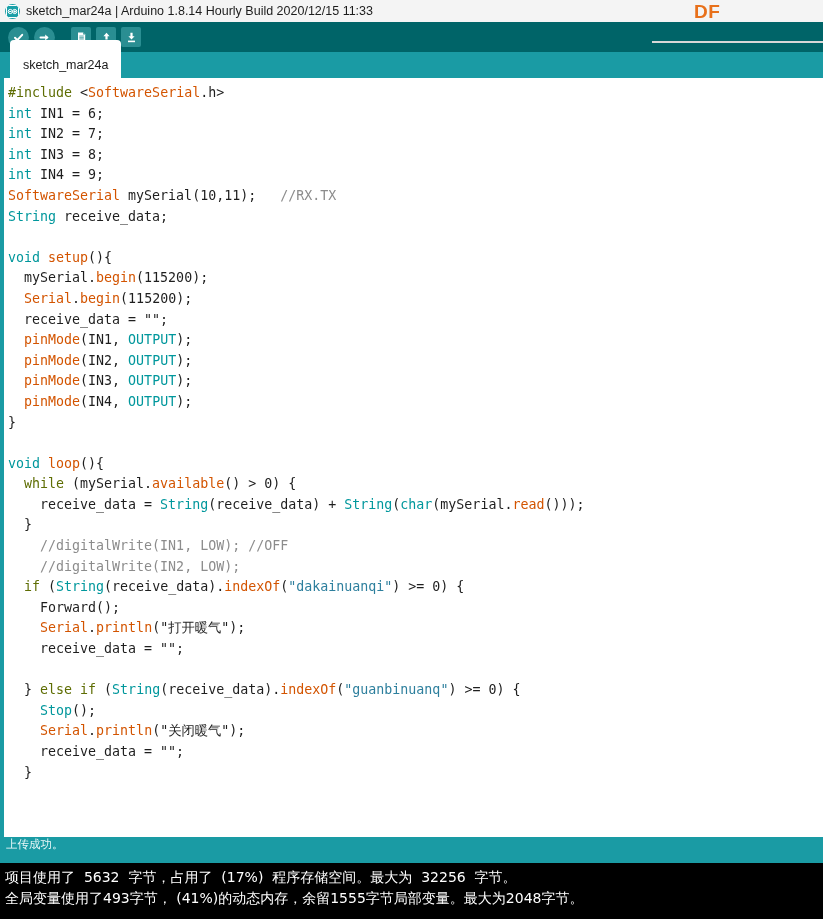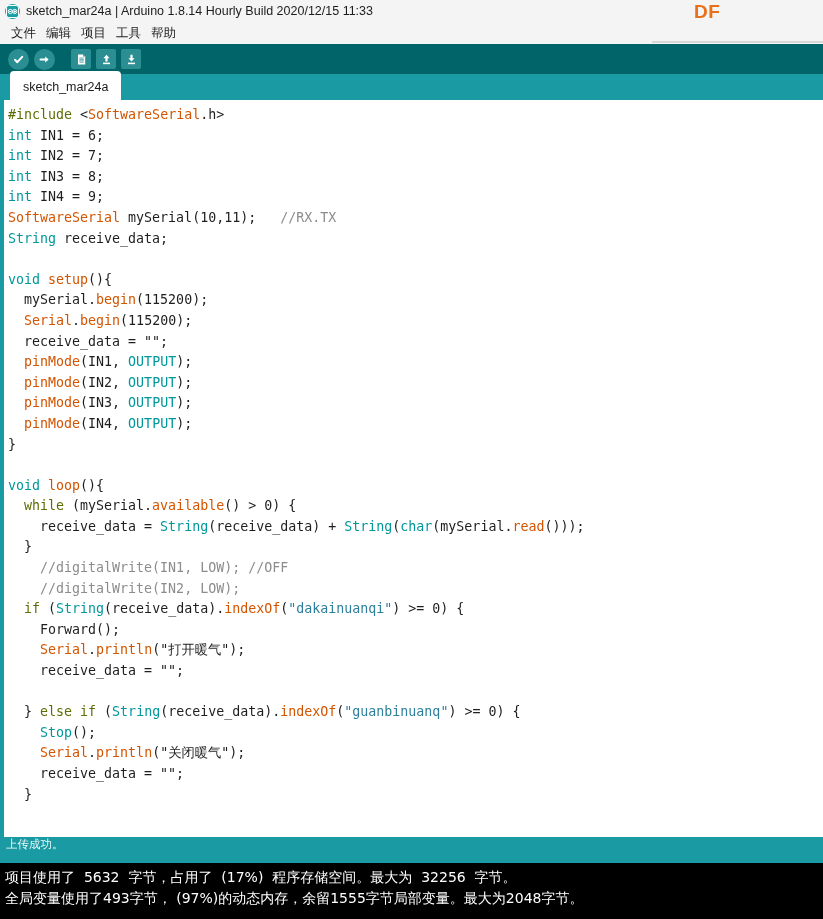--- a/index.html
+++ b/index.html
@@ -100,21 +100,21 @@
   .tabstrip{
     height:26px;
     background:#1a9ba4;
     display:flex;align-items:flex-end;
     padding-left:10px;
     flex:none;
   }
   .tab{
     background:#ffffff;
     border-radius:4px 4px 0 0;
-    padding:9px 13px 5px 13px;
+    padding:18px 13px 5px 13px;
     font-size:12.5px;
     color:#1a1a1a;
     cursor:pointer;
     line-height:15px;
   }
 
   
   .editor-wrap{
     flex:1 1 auto;
     display:flex;
@@ -187,27 +187,20 @@
         <ellipse cx="4.3" cy="6.5" rx="2.1" ry="2.1" fill="none" stroke="#ffffff" stroke-width="1"></ellipse>
         <ellipse cx="8.7" cy="6.5" rx="2.1" ry="2.1" fill="none" stroke="#ffffff" stroke-width="1"></ellipse>
         <line x1="3.1" y1="6.5" x2="5.5" y2="6.5" stroke="#ffffff" stroke-width="1"></line>
         <line x1="7.5" y1="6.5" x2="9.9" y2="6.5" stroke="#ffffff" stroke-width="1"></line>
         <line x1="8.7" y1="5.3" x2="8.7" y2="7.7" stroke="#ffffff" stroke-width="1"></line>
       </svg>
     </span>
     <span class="title-text">sketch_mar24a | Arduino 1.8.14 Hourly Build 2020/12/15 11:33</span>
   </div>
 
-  <div class="menubar">
-    <span class="menu-item">文件</span>
-    <span class="menu-item">编辑</span>
-    <span class="menu-item">项目</span>
-    <span class="menu-item">工具</span>
-    <span class="menu-item">帮助</span>
-  </div>
 
   <div class="brand">DF</div>
   <div class="brand-underline"></div>
 
   <div class="toolbar">
     <div class="tb-round">
       <span>
         <svg width="13" height="13" viewBox="0 0 13 13">
           <path d="M3 6.8 L5.3 9.2 L10.2 3.8" fill="none" stroke="#ffffff" stroke-width="2" stroke-linecap="round" stroke-linejoin="round"></path>
         </svg>
@@ -258,15 +251,15 @@
 
   <div class="editor-wrap">
     <div class="gutter"></div>
     <div class="editor" id="code"><div class="ln"><span class="t-pre">#include </span><span class="t-pl">&lt;</span><span class="t-fn">SoftwareSerial</span><span class="t-pl">.h&gt;</span></div><div class="ln"><span class="t-kw">int</span><span class="t-pl"> IN1 = 6;</span></div><div class="ln"><span class="t-kw">int</span><span class="t-pl"> IN2 = 7;</span></div><div class="ln"><span class="t-kw">int</span><span class="t-pl"> IN3 = 8;</span></div><div class="ln"><span class="t-kw">int</span><span class="t-pl"> IN4 = 9;</span></div><div class="ln"><span class="t-fn">SoftwareSerial</span><span class="t-pl"> mySerial(10,11);   </span><span class="t-cm">//RX.TX</span></div><div class="ln"><span class="t-kw">String</span><span class="t-pl"> receive_data;</span></div><div class="ln"><span class="t-pl"></span></div><div class="ln"><span class="t-kw">void</span><span class="t-pl"> </span><span class="t-fn">setup</span><span class="t-pl">(){</span></div><div class="ln"><span class="t-pl">  mySerial.</span><span class="t-fn">begin</span><span class="t-pl">(115200);</span></div><div class="ln"><span class="t-pl">  </span><span class="t-fn">Serial</span><span class="t-pl">.</span><span class="t-fn">begin</span><span class="t-pl">(115200);</span></div><div class="ln"><span class="t-pl">  receive_data = "";</span></div><div class="ln"><span class="t-pl">  </span><span class="t-fn">pinMode</span><span class="t-pl">(IN1, </span><span class="t-kw">OUTPUT</span><span class="t-pl">);</span></div><div class="ln"><span class="t-pl">  </span><span class="t-fn">pinMode</span><span class="t-pl">(IN2, </span><span class="t-kw">OUTPUT</span><span class="t-pl">);</span></div><div class="ln"><span class="t-pl">  </span><span class="t-fn">pinMode</span><span class="t-pl">(IN3, </span><span class="t-kw">OUTPUT</span><span class="t-pl">);</span></div><div class="ln"><span class="t-pl">  </span><span class="t-fn">pinMode</span><span class="t-pl">(IN4, </span><span class="t-kw">OUTPUT</span><span class="t-pl">);</span></div><div class="ln"><span class="t-pl">}</span></div><div class="ln"><span class="t-pl"></span></div><div class="ln"><span class="t-kw">void</span><span class="t-pl"> </span><span class="t-fn">loop</span><span class="t-pl">(){</span></div><div class="ln"><span class="t-pl">  </span><span class="t-ctl">while</span><span class="t-pl"> (mySerial.</span><span class="t-fn">available</span><span class="t-pl">() &gt; 0) {</span></div><div class="ln"><span class="t-pl">    receive_data = </span><span class="t-kw">String</span><span class="t-pl">(receive_data) + </span><span class="t-kw">String</span><span class="t-pl">(</span><span class="t-kw">char</span><span class="t-pl">(mySerial.</span><span class="t-fn">read</span><span class="t-pl">()));</span></div><div class="ln"><span class="t-pl">  }</span></div><div class="ln"><span class="t-pl">    </span><span class="t-cm">//digitalWrite(IN1, LOW); //OFF</span></div><div class="ln"><span class="t-pl">    </span><span class="t-cm">//digitalWrite(IN2, LOW);</span></div><div class="ln"><span class="t-pl">  </span><span class="t-ctl">if</span><span class="t-pl"> (</span><span class="t-kw">String</span><span class="t-pl">(receive_data).</span><span class="t-fn">indexOf</span><span class="t-pl">(</span><span class="t-lit">"dakainuanqi"</span><span class="t-pl">) &gt;= 0) {</span></div><div class="ln"><span class="t-pl">    Forward();</span></div><div class="ln"><span class="t-pl">    </span><span class="t-fn">Serial</span><span class="t-pl">.</span><span class="t-fn">println</span><span class="t-pl">(</span><span class="t-str">"打开暖气"</span><span class="t-pl">);</span></div><div class="ln"><span class="t-pl">    receive_data = "";</span></div><div class="ln"><span class="t-pl"></span></div><div class="ln"><span class="t-pl">  } </span><span class="t-ctl">else</span><span class="t-pl"> </span><span class="t-ctl">if</span><span class="t-pl"> (</span><span class="t-kw">String</span><span class="t-pl">(receive_data).</span><span class="t-fn">indexOf</span><span class="t-pl">(</span><span class="t-lit">"guanbinuanq"</span><span class="t-pl">) &gt;= 0) {</span></div><div class="ln"><span class="t-pl">    </span><span class="t-kw">Stop</span><span class="t-pl">();</span></div><div class="ln"><span class="t-pl">    </span><span class="t-fn">Serial</span><span class="t-pl">.</span><span class="t-fn">println</span><span class="t-pl">(</span><span class="t-str">"关闭暖气"</span><span class="t-pl">);</span></div><div class="ln"><span class="t-pl">    receive_data = "";</span></div><div class="ln"><span class="t-pl">  }</span></div></div>
   </div>
 
   <div class="statusbar">
     <span>上传成功。</span>
   </div>
 
-  <div class="console" id="console"><div class="cline">项目使用了  5632  字节，占用了  (17%)  程序存储空间。最大为  32256  字节。</div><div class="cline">全局变量使用了493字节， (97%)的动态内存，余留1555字节局部变量。最大为2048字节。</div></div>
+  <div class="console" id="console"><div class="cline">项目使用了  5632  字节，占用了  (17%)  程序存储空间。最大为  32256  字节。</div><div class="cline">全局变量使用了493字节， (41%)的动态内存，余留1555字节局部变量。最大为2048字节。</div></div>
 
 </div>
 
 </body></html>

